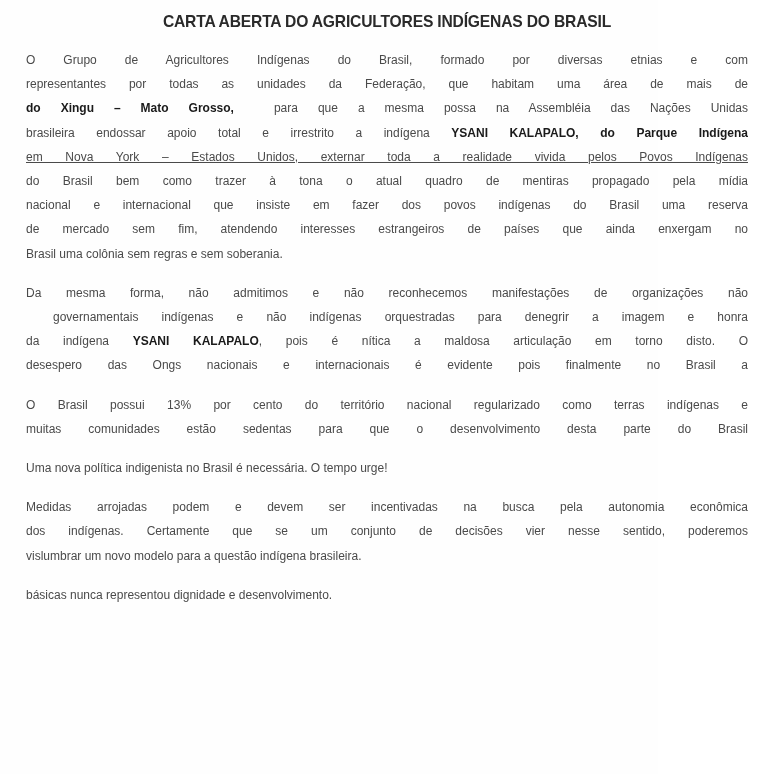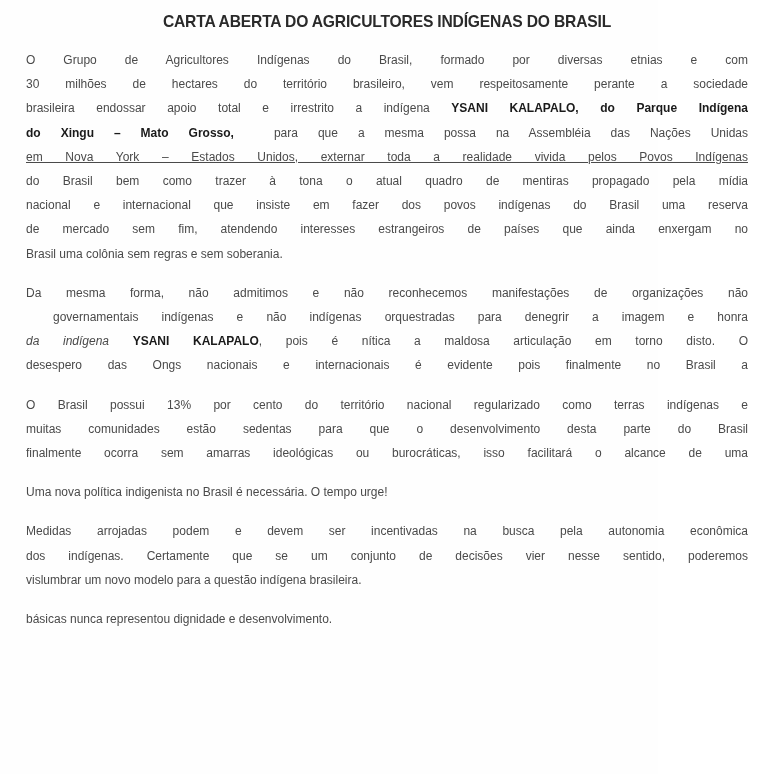--- a/index.html
+++ b/index.html
@@ -80,39 +80,38 @@
     }
   </style>
 </head>
 <body>
 
 <div class="page">
   <div class="title">CARTA ABERTA DO AGRICULTORES INDÍGENAS DO BRASIL</div>
   <div class="body" id="doc-body">
       <p class="para">
         <span class="line"><span style="white-space: pre;">O Grupo de Agricultores Indígenas do Brasil, formado por diversas etnias e com</span></span>
-        <span class="line"><span style="white-space: pre;">30 milhões de hectares do território brasileiro, vem respeitosamente perante a sociedade</span></span>
+        <span class="line"><span style="white-space: pre;">representantes por todas as unidades da Federação, que habitam uma área de mais de</span></span>
+        <span class="line"><span class="bold" style="white-space: pre;">do Xingu – Mato Grosso,</span><span style="white-space: pre;">  para que a mesma possa na Assembléia das Nações Unidas</span></span>
         <span class="line"><span style="white-space: pre;">brasileira endossar apoio total e irrestrito a indígena </span><span class="bold" style="white-space: pre;">YSANI KALAPALO, do Parque Indígena</span></span>
-        <span class="line"><span class="bold" style="white-space: pre;">do Xingu – Mato Grosso,</span><span style="white-space: pre;">  para que a mesma possa na Assembléia das Nações Unidas</span></span>
         <span class="line"><span style="white-space: pre; text-decoration: underline;">em Nova York – Estados Unidos, externar toda a realidade vivida pelos Povos Indígenas</span></span>
         <span class="line"><span style="white-space: pre;">do Brasil bem como trazer à tona o atual quadro de mentiras propagado pela mídia</span></span>
         <span class="line"><span style="white-space: pre;">nacional e internacional que insiste em fazer dos povos indígenas do Brasil uma reserva</span></span>
         <span class="line"><span style="white-space: pre;">de mercado sem fim, atendendo interesses estrangeiros de países que ainda enxergam no</span></span>
         <span class="line last"><span style="white-space: pre;">Brasil uma colônia sem regras e sem soberania.</span></span>
       </p>
       <p class="para">
         <span class="line"><span style="white-space: pre;">Da mesma forma, não admitimos e não reconhecemos manifestações de organizações não</span></span>
         <span class="line"><span style="white-space: pre; margin-left: 27px;">governamentais indígenas e não indígenas orquestradas para denegrir a imagem e honra</span></span>
-        <span class="line"><span style="white-space: pre; font-style: italic;">da indígena </span><span class="bold" style="white-space: pre;">YSANI KALAPALO</span><span style="white-space: pre;">, pois é nítica a maldosa articulação em torno disto. O</span></span>
+        <span class="line"><span style="white-space: pre;">da indígena </span><span class="bold" style="white-space: pre;">YSANI KALAPALO</span><span style="white-space: pre;">, pois é nítica a maldosa articulação em torno disto. O</span></span>
         <span class="line"><span style="white-space: pre;">desespero das Ongs nacionais e internacionais é evidente pois finalmente no Brasil a</span></span>
       </p>
       <p class="para">
         <span class="line"><span style="white-space: pre;">O Brasil possui 13% por cento do território nacional regularizado como terras indígenas e</span></span>
         <span class="line"><span style="white-space: pre;">muitas comunidades estão sedentas para que o desenvolvimento desta parte do Brasil</span></span>
-        <span class="line"><span style="white-space: pre;">finalmente ocorra sem amarras ideológicas ou burocráticas, isso facilitará o alcance de uma</span></span>
       </p>
       <p class="para">
         <span class="line last"><span style="white-space: pre;">Uma nova política indigenista no Brasil é necessária. O tempo urge!</span></span>
       </p>
       <p class="para">
         <span class="line"><span style="white-space: pre;">Medidas arrojadas podem e devem ser incentivadas na busca pela autonomia econômica</span></span>
         <span class="line"><span style="white-space: pre;">dos indígenas. Certamente que se um conjunto de decisões vier nesse sentido, poderemos</span></span>
         <span class="line last"><span style="white-space: pre;">vislumbrar um novo modelo para a questão indígena brasileira.</span></span>
       </p>
       <p class="para">

